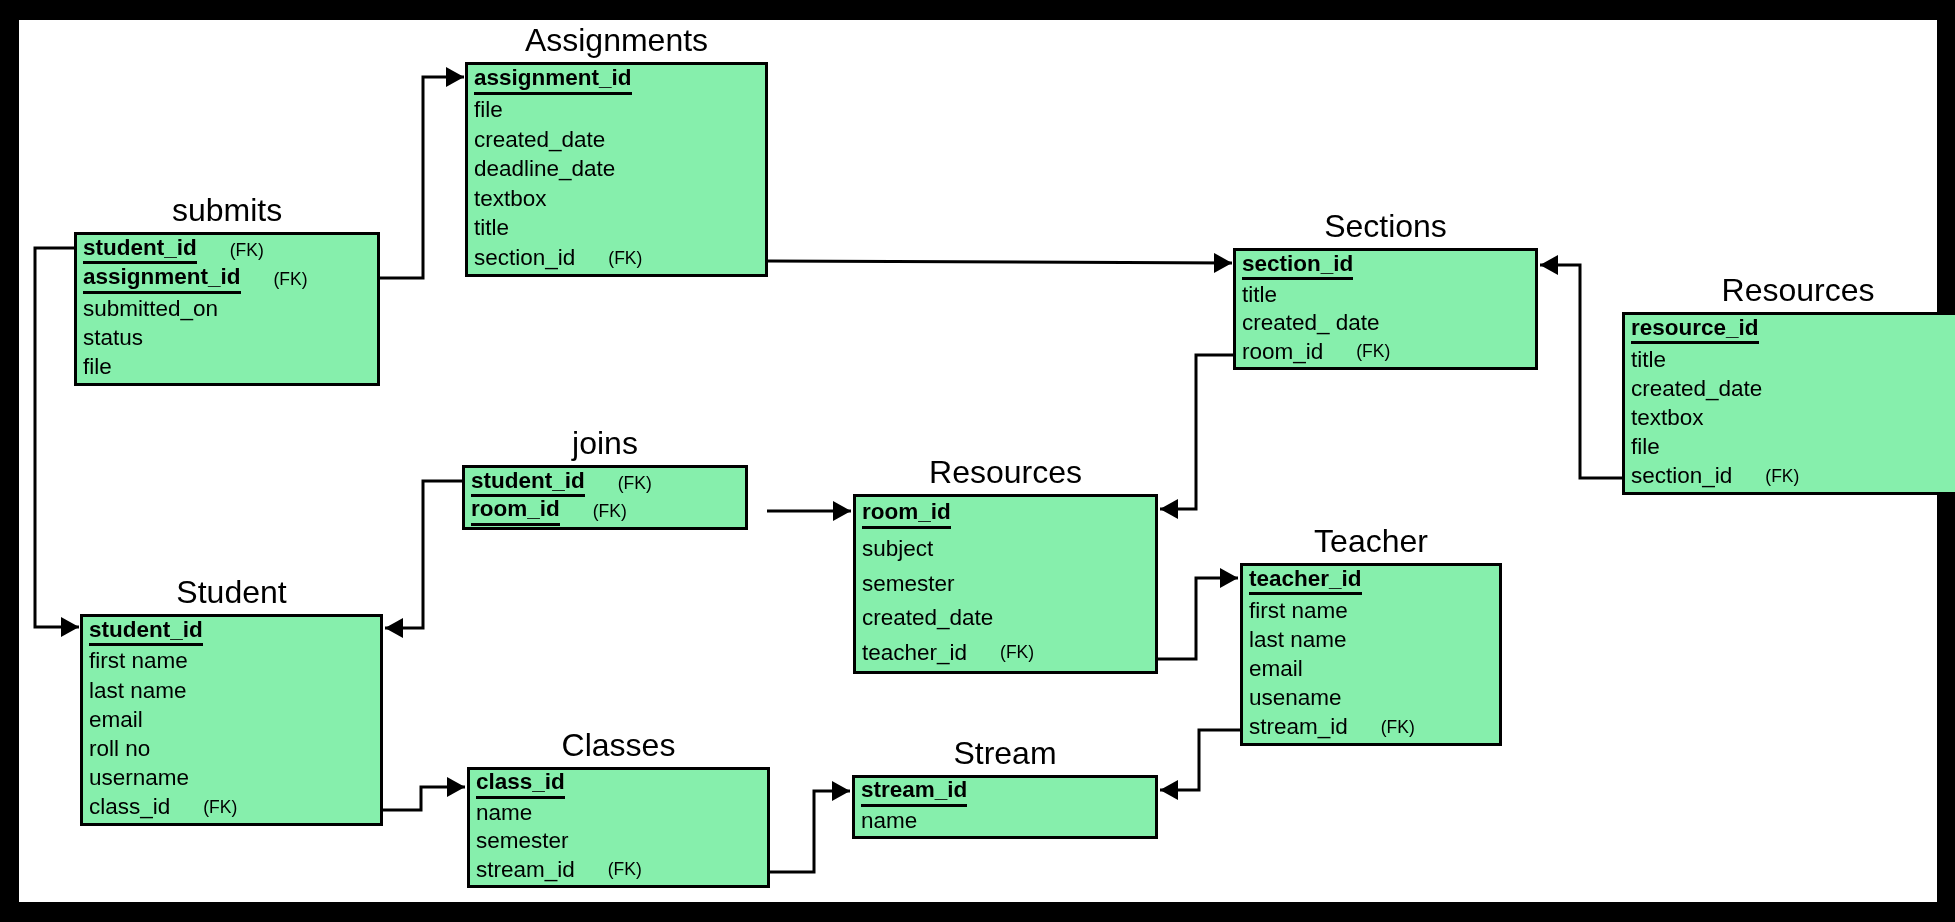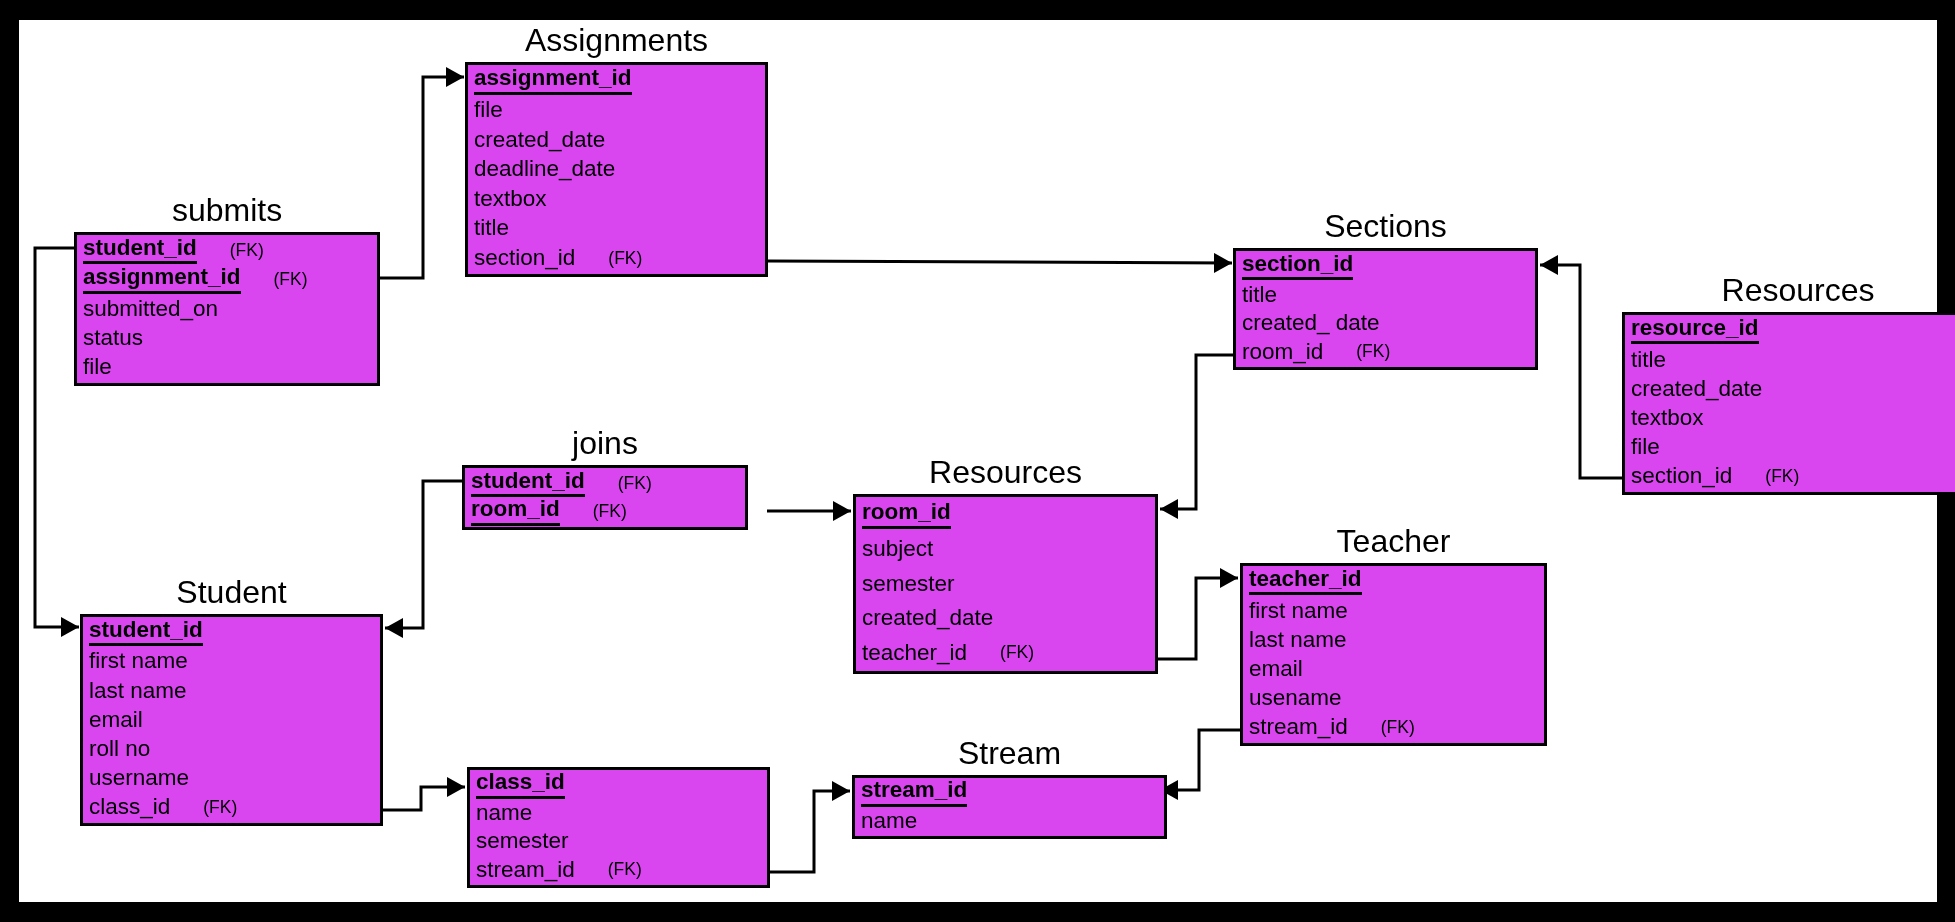--- a/index.html
+++ b/index.html
@@ -5,21 +5,21 @@
   html,body{margin:0;padding:0;background:#000;}
   body{width:1955px;height:922px;overflow:hidden;position:relative;
        font-family:"Liberation Sans",sans-serif;color:#000;}
   #stage{position:absolute;left:0;top:0;width:1955px;height:922px;}
   #paper{position:absolute;background:#fff;}
   #wires{position:absolute;left:0;top:0;width:1955px;height:922px;}
   .wire{fill:none;stroke:#000;stroke-width:3;}
   .entity{position:absolute;}
   .entity-title{position:absolute;left:-80px;right:-80px;bottom:100%;padding-bottom:4px;
                 text-align:center;font-size:32px;line-height:1.1;white-space:nowrap;}
-  .entity-box{position:absolute;left:0;top:0;right:0;bottom:0;background:#d946ef;
+  .entity-box{position:absolute;left:0;top:0;right:0;bottom:0;background:#86efac;
               border:3px solid #000;box-sizing:border-box;display:flex;
               flex-direction:column;padding:1px 0;}
   .field-row{flex:1;display:flex;align-items:center;padding-left:6px;
              font-size:22.5px;line-height:1;white-space:nowrap;}
   .field-name{display:inline-block;}
   .field-name.pk{font-weight:700;border-bottom:3px solid #000;padding-bottom:2px;}
   .fk-badge{font-size:17.5px;margin-left:33px;}
   .fk-badge:empty{display:none;}
 </style>
 </head>
@@ -185,21 +185,21 @@
           <div class="field-row">
     <span class="field-name">created_date</span>
 
   </div>
           <div class="field-row">
     <span class="field-name">teacher_id</span>
     <span class="fk-badge">(FK)</span>
   </div>
         </div>
   </div>
-      <div class="entity" style="left: 1240px; top: 563px; width: 307px; height: 183px;">
+      <div class="entity" style="left: 1240px; top: 563px; width: 262px; height: 183px;">
     <div class="entity-title">Teacher</div>
     <div class="entity-box">
           <div class="field-row">
     <span class="field-name pk">teacher_id</span>
 
   </div>
           <div class="field-row">
     <span class="field-name">first name</span>
 
   </div>
@@ -248,40 +248,41 @@
     <span class="field-name">username</span>
 
   </div>
           <div class="field-row">
     <span class="field-name">class_id</span>
     <span class="fk-badge">(FK)</span>
   </div>
         </div>
   </div>
       <div class="entity" style="left: 467px; top: 767px; width: 303px; height: 121px;">
+    <div class="entity-title">Classes</div>
     <div class="entity-box">
           <div class="field-row">
     <span class="field-name pk">class_id</span>
 
   </div>
           <div class="field-row">
     <span class="field-name">name</span>
 
   </div>
           <div class="field-row">
     <span class="field-name">semester</span>
 
   </div>
           <div class="field-row">
     <span class="field-name">stream_id</span>
     <span class="fk-badge">(FK)</span>
   </div>
         </div>
   </div>
-      <div class="entity" style="left: 852px; top: 775px; width: 306px; height: 64px; padding-left: 9px;">
+      <div class="entity" style="left: 852px; top: 775px; width: 306px; height: 64px;">
     <div class="entity-title">Stream</div>
     <div class="entity-box">
           <div class="field-row">
     <span class="field-name pk">stream_id</span>
 
   </div>
           <div class="field-row">
     <span class="field-name">name</span>
 
   </div>

